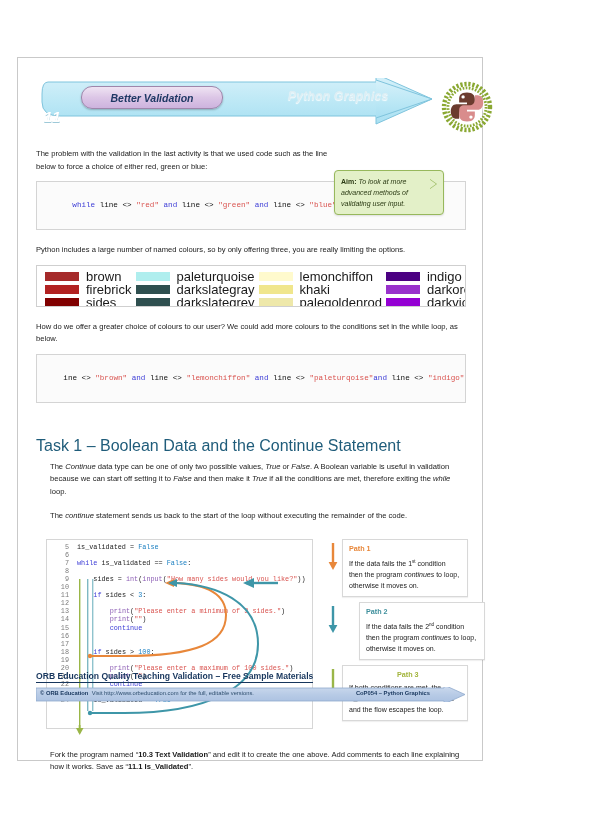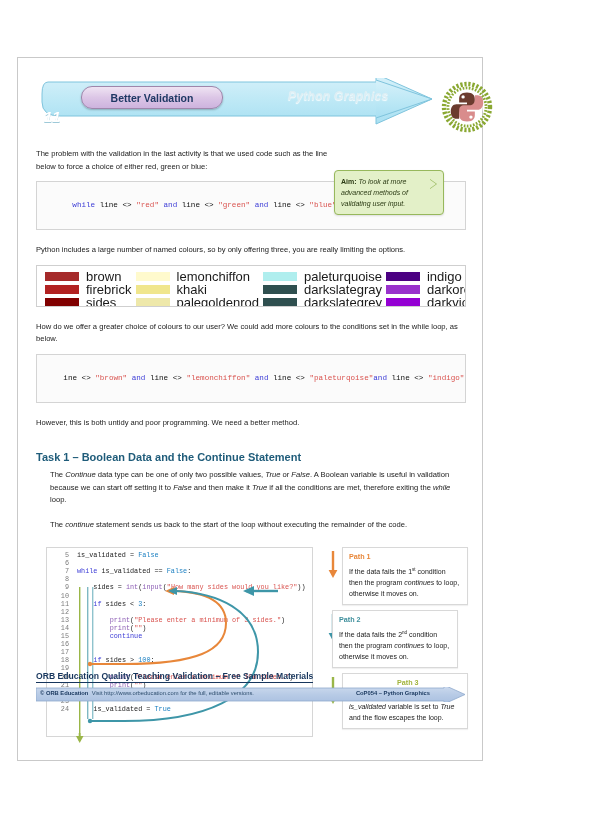--- a/index.html
+++ b/index.html
@@ -36,21 +36,21 @@
   .title-pill{
     position:absolute;left:45px;top:8px;
     width:140px;height:21px;
     border-radius:11px;
     background:linear-gradient(to bottom,#efe4f3 0%,#dcc6e6 50%,#cdb3de 100%);
     border:1px solid #9e86ab;
     box-shadow:0 1px 2px rgba(0,0,0,.25);
     display:flex;align-items:center;justify-content:center;
   }
   .title-pill span{
-    font-size:10.5px;font-weight:bold;color:#1f3864;
+    font-size:10.5px;font-weight:bold;color:#1f3864;font-style:italic;
   }
   .banner-sub{
     position:absolute;left:252px;top:11px;
     font-size:12px;font-weight:bold;font-style:italic;
     color:#ddeef4;
     letter-spacing:.3px;
     text-shadow:0 1px 1px rgba(255,255,255,.9);
   }
   .pylogo{
     position:absolute;left:403px;top:1px;
@@ -117,21 +117,21 @@
     box-sizing:border-box;
     background:#fff;
   }
   .ccol{padding-left:4px;}
   .crow{display:flex;align-items:center;height:13px;}
   .sw{width:34px;height:9px;margin-right:7px;flex:none;}
   .cname{font-size:13px;color:#1a1a1a;}
 
   
   .task-h{
-    font-size:11px;font-weight:bold;color:#1f5c7a;
+    font-size:16px;font-weight:normal;color:#1f5c7a;
     margin:0 0 6px 0;
   }
 
   
   .figure{position:relative;height:196px;margin-left:10px;}
   .bigcode{
     position:absolute;left:0;top:0;
     width:267px;height:190px;
     border:1px solid #d6d6d6;
     background:#ffffff;
@@ -156,21 +156,21 @@
     background:#fff;
     box-sizing:border-box;
     padding:4px 6px 5px 6px;
     box-shadow:0 1px 1px rgba(0,0,0,.06);
   }
   .pathbox h4{
     margin:0 0 3px 0;font-size:7.2px;font-weight:bold;
   }
   .pathbox p{margin:0;font-size:7px;line-height:11px;color:#1a1a1a;}
   .pb1{left:296px;top:0px;}
-  .pb2{left:286px;top:63px;}
+  .pb2{left:313px;top:63px;}
   .pb3{left:296px;top:126px;}
   .parrow{position:absolute;width:10px;}
 
   
   .footer{
     position:absolute;left:18px;top:607px;width:430px;
   }
   .foot-title{
     font-size:8.6px;font-weight:bold;color:#17365d;
     border-bottom:1.2px solid #17365d;
@@ -252,44 +252,44 @@
             <div class="sw" style="background: rgb(178, 34, 34);"></div>
             <div class="cname">firebrick</div>
           </div>
           <div class="crow">
             <div class="sw" style="background: rgb(128, 0, 0);"></div>
             <div class="cname">sides</div>
           </div>
         </div>
       <div class="ccol">
           <div class="crow">
+            <div class="sw" style="background: rgb(175, 238, 238);"></div>
+            <div class="cname">paleturquoise</div>
+          </div>
+          <div class="crow">
+            <div class="sw" style="background: rgb(47, 79, 79);"></div>
+            <div class="cname">darkslategray</div>
+          </div>
+          <div class="crow">
+            <div class="sw" style="background: rgb(47, 79, 79);"></div>
+            <div class="cname">darkslategrey</div>
+          </div>
+        </div>
+      <div class="ccol">
+          <div class="crow">
             <div class="sw" style="background: rgb(255, 250, 205);"></div>
             <div class="cname">lemonchiffon</div>
           </div>
           <div class="crow">
             <div class="sw" style="background: rgb(240, 230, 140);"></div>
             <div class="cname">khaki</div>
           </div>
           <div class="crow">
             <div class="sw" style="background: rgb(238, 232, 170);"></div>
             <div class="cname">palegoldenrod</div>
-          </div>
-        </div>
-      <div class="ccol">
-          <div class="crow">
-            <div class="sw" style="background: rgb(175, 238, 238);"></div>
-            <div class="cname">paleturquoise</div>
-          </div>
-          <div class="crow">
-            <div class="sw" style="background: rgb(47, 79, 79);"></div>
-            <div class="cname">darkslategray</div>
-          </div>
-          <div class="crow">
-            <div class="sw" style="background: rgb(47, 79, 79);"></div>
-            <div class="cname">darkslategrey</div>
           </div>
         </div>
       <div class="ccol">
           <div class="crow">
             <div class="sw" style="background: rgb(75, 0, 130);"></div>
             <div class="cname">indigo</div>
           </div>
           <div class="crow">
             <div class="sw" style="background: rgb(153, 50, 204);"></div>
             <div class="cname">darkorchid</div>
@@ -301,21 +301,20 @@
         </div>
     </div>
 
     <div class="sp14"></div>
     <p class="p">How do we offer a greater choice of colours to our user?  We could add more colours to the conditions set in the while loop, as below.</p>
     <div class="sp6"></div>
     <div class="codebox wide">
       <span style="display:inline-block;margin-left:-1px;">ine &lt;&gt; <span class="s">"brown"</span> <span class="k">and</span> line &lt;&gt; <span class="s">"lemonchiffon"</span> <span class="k">and</span> line &lt;&gt; <span class="s">"paleturqoise"</span><span class="k">and</span> line &lt;&gt; <span class="s">"indigo"</span> </span>
     </div>
     <div class="sp14"></div>
-    <p class="p">However, this is both untidy and poor programming.  We need a better method.</p>
 
     <div class="sp14"></div>
     <div class="sp6"></div>
 
     <div class="task-h">Task 1 – Boolean Data and the Continue Statement</div>
     <p class="p indent">The <em>Continue</em> data type can be one of only two possible values, <em>True</em> or <em>False</em>.  A Boolean variable is useful in validation because we can start off setting it to <em>False</em> and then make it <em>True</em> if all the conditions are met, therefore exiting the <em>while</em> loop.</p>
     <div class="sp10"></div>
     <p class="p indent">The <em>continue</em> statement sends us back to the start of the loop without executing the remainder of the code.</p>
 
     <div class="sp14"></div>
@@ -369,20 +368,21 @@
         <h4 style="color: rgb(62, 143, 156);">Path 2</h4>
         <p>If the data fails the 2<sup>nd</sup> condition then the program <em>continues</em> to loop, otherwise it moves on.</p>
       </div>
       <div class="pathbox pb3">
         <h4 style="color: rgb(162, 180, 60); margin-left: 48px;">Path 3</h4>
         <p>If both conditions are met, the <em>is_validated</em> variable is set to <em>True</em> and the flow escapes the loop.</p>
       </div>
     </div>
 
     <div class="sp14"></div>
+    <p class="p indent" style="width:410px;">Fork the program named “<b>10.3 Text Validation</b>” and edit it to create the one above.  Add comments to each line explaining how it works.  Save as “<b>11.1 Is_Validated</b>”.</p>
   </div>
 
   <div class="aim">
     <b>Aim:</b><span> To look at more advanced methods of validating user input.</span>
   </div>
   <div class="aim-tail"></div>
 
   <div class="footer">
     <div class="foot-title">ORB Education Quality Teaching Validation – Free Sample Materials</div>
     <div class="foot-bar">

